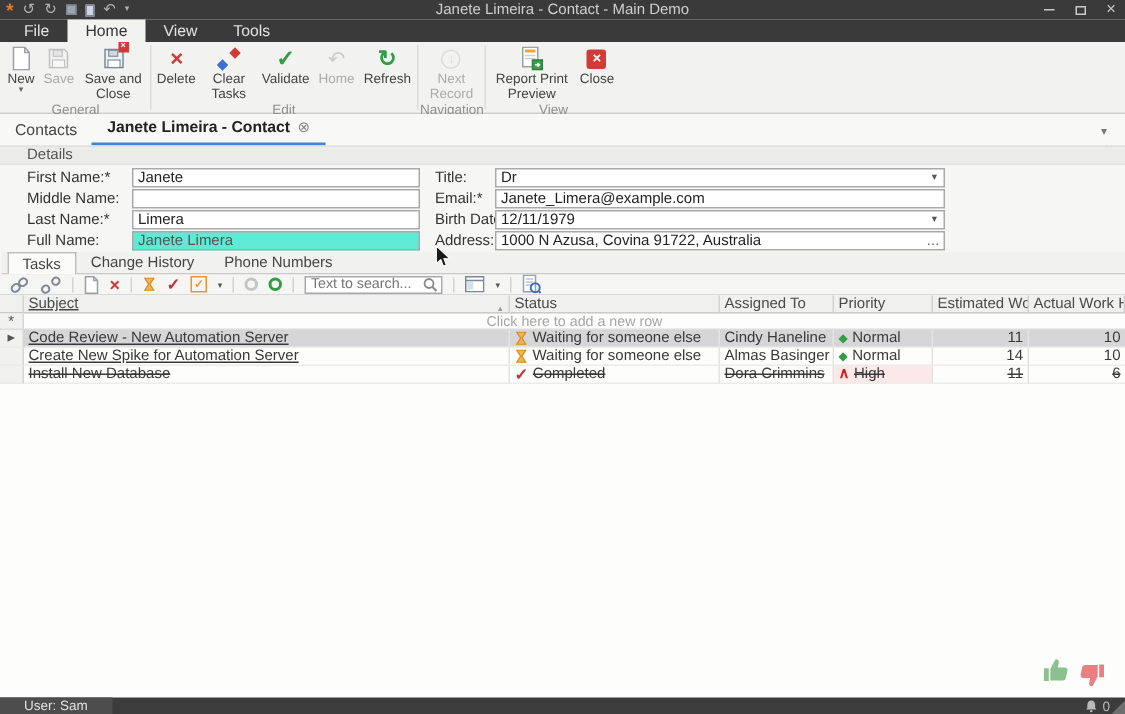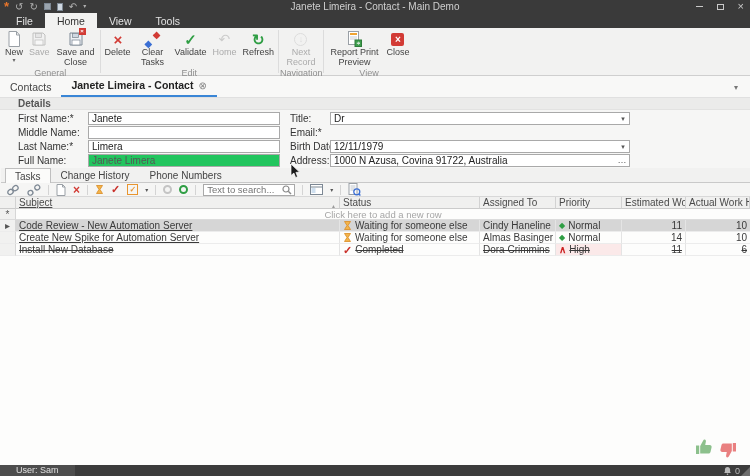--- a/index.html
+++ b/index.html
@@ -53,25 +53,25 @@
   .collapse-chevron { position:absolute; right:8px; top:64px; color:#8a8a8a; font-size:9px; font-weight:bold; }
 
   
   .doc-tabs { left:0; top:76px; width:750px; height:21px; background:#f8f8f7; display:flex; align-items:flex-end; }
   .dtab { font-size:10.5px; color:#444; padding:4px 10px 4px; }
   .dtab.active { font-weight:bold; color:#222; border-bottom:2px solid #3a86d6; display:flex; gap:5px; align-items:center; }
   .dtab .tclose { color:#888; font-size:10px; font-weight:normal; }
   .doc-overflow { position:absolute; right:12px; bottom:5px; color:#777; font-size:8px; }
 
   
-  .details-band { left:0; top:97px; width:750px; height:13px; background:#ebebea; border-top:1px solid #e0e0e0; border-bottom:1px solid #e2e2e1; color:#555; font-size:10px; line-height:12px; padding-left:18px;font-weight:bold; }
+  .details-band { left:0; top:97px; width:750px; height:13px; background:#ebebea; border-top:1px solid #e0e0e0; border-bottom:1px solid #e2e2e1; color:#555; font-size:10px; line-height:12px; padding-left:18px; }
   .form { left:0; top:110px; width:750px; height:58px; background:#f6f6f5; }
   .flabel { position:absolute; font-size:10px; color:#333; line-height:13px; }
   .finput { position:absolute; height:13px; border:1px solid #a9a9a9; background:#fff; font-family:"Liberation Sans",sans-serif; font-size:10px; color:#222; padding:0 3px; line-height:11px; }
-  .finput.readonly { background:#22c55e; color:#555; }
+  .finput.readonly { background:#5eead4; color:#555; }
   .fcaret { position:absolute; font-size:7px; color:#555; line-height:13px; text-align:center; width:10px; }
   .fellip { position:absolute; font-size:9px; color:#555; line-height:11px; text-align:center; width:12px; }
 
   
   .task-tabs { left:1px; top:168px; width:750px; height:15px; background:#f1f1f0; border-bottom:1px solid #c9c9c9; display:flex; align-items:flex-end; padding-left:4px; }
   .ttab { font-size:10px; color:#444; padding:2px 9px; border:1px solid transparent; border-bottom:none; height:15px; line-height:12px; }
   .ttab.active { background:#fbfbfa; border-color:#bfbfbf; position:relative; top:1px; }
 
   
   .toolbar { left:0; top:183px; width:750px; height:14px; background:#f5f5f4; border-bottom:1px solid #d8d8d8; display:flex; align-items:center; gap:7px; padding-left:6px; }
@@ -281,20 +281,21 @@
   <span class="flabel" style="left:18px; top:30px">Last Name:*</span>
   <input class="finput" style="left: 88px; top: 30px; width: 192px;" value="Limera">
   <span class="flabel" style="left:18px; top:44px">Full Name:</span>
   <input class="finput readonly" style="left: 88px; top: 44px; width: 192px;" readonly="" value="Janete Limera">
 
   <span class="flabel" style="left:290px; top:2px">Title:</span>
   <input class="finput" style="left: 330px; top: 2px; width: 300px; padding-right: 12px;" value="Dr">
   <span class="fcaret" style="left:618px; top:2px">▾</span>
 
   <span class="flabel" style="left:290px; top:16px">Email:*</span>
+  <input class="finput" style="left: 330px; top: 16px; width: 300px;" value="Janete_Limera@example.com">
 
   <span class="flabel" style="left:290px; top:30px">Birth Date:</span>
   <input class="finput" style="left: 330px; top: 30px; width: 300px; padding-right: 12px;" value="12/11/1979">
   <span class="fcaret" style="left:618px; top:30px">▾</span>
 
   <span class="flabel" style="left:290px; top:44px">Address:</span>
   <input class="finput" style="left: 330px; top: 44px; width: 300px; padding-right: 14px;" value="1000 N Azusa, Covina 91722, Australia">
   <span class="fellip" style="left:616px; top:45px">…</span>
 </div>
 

